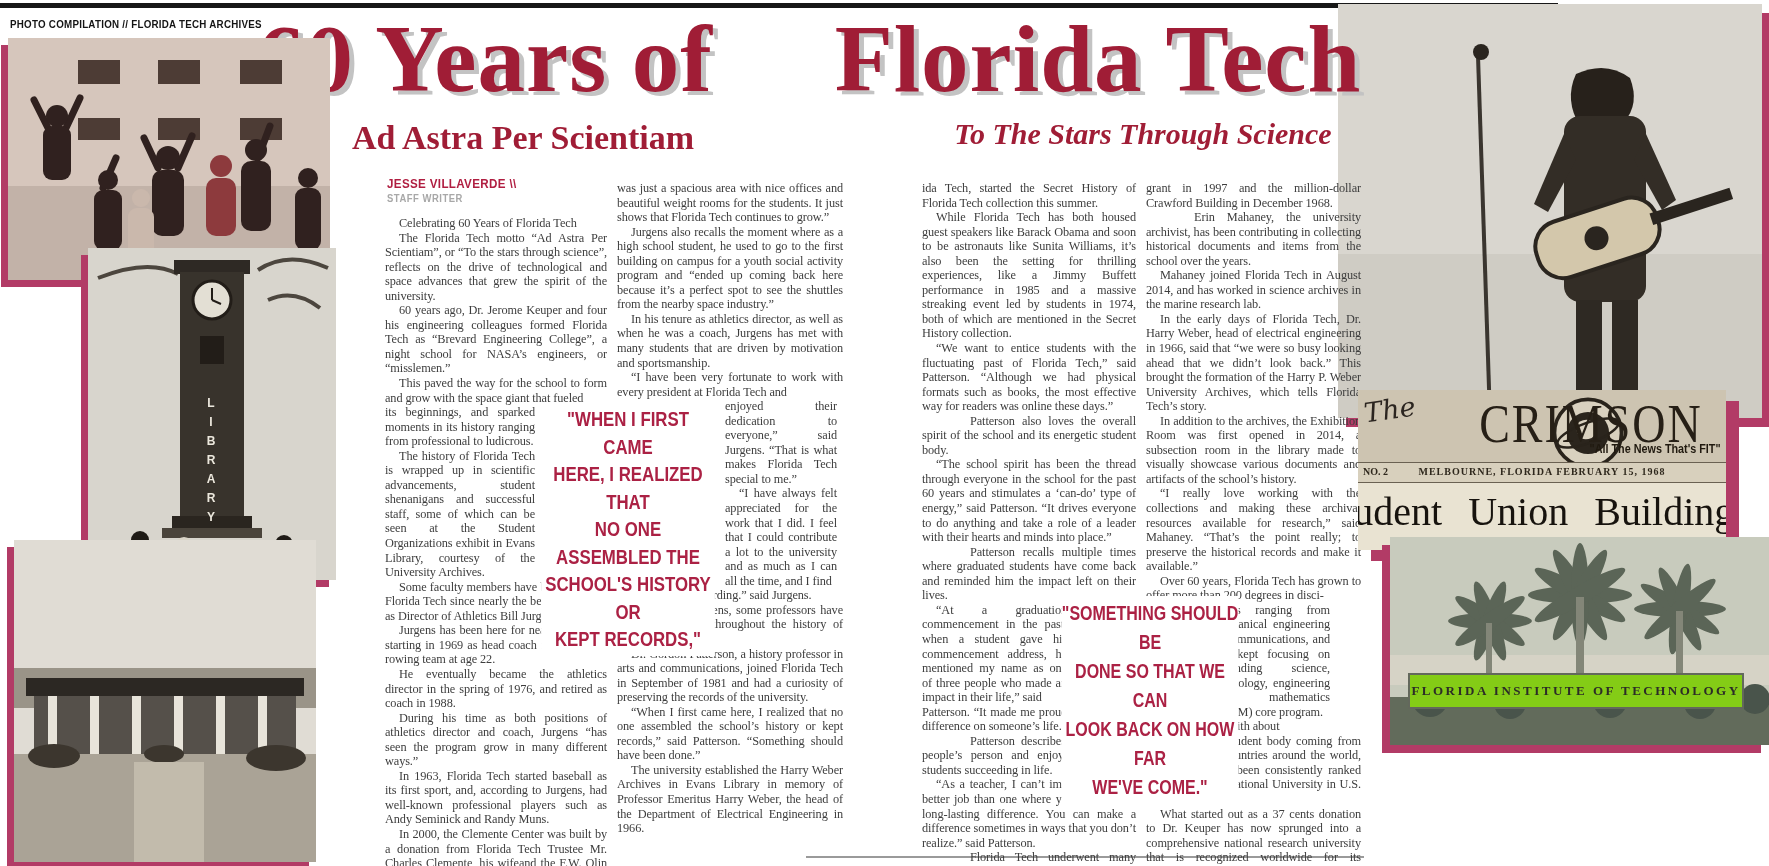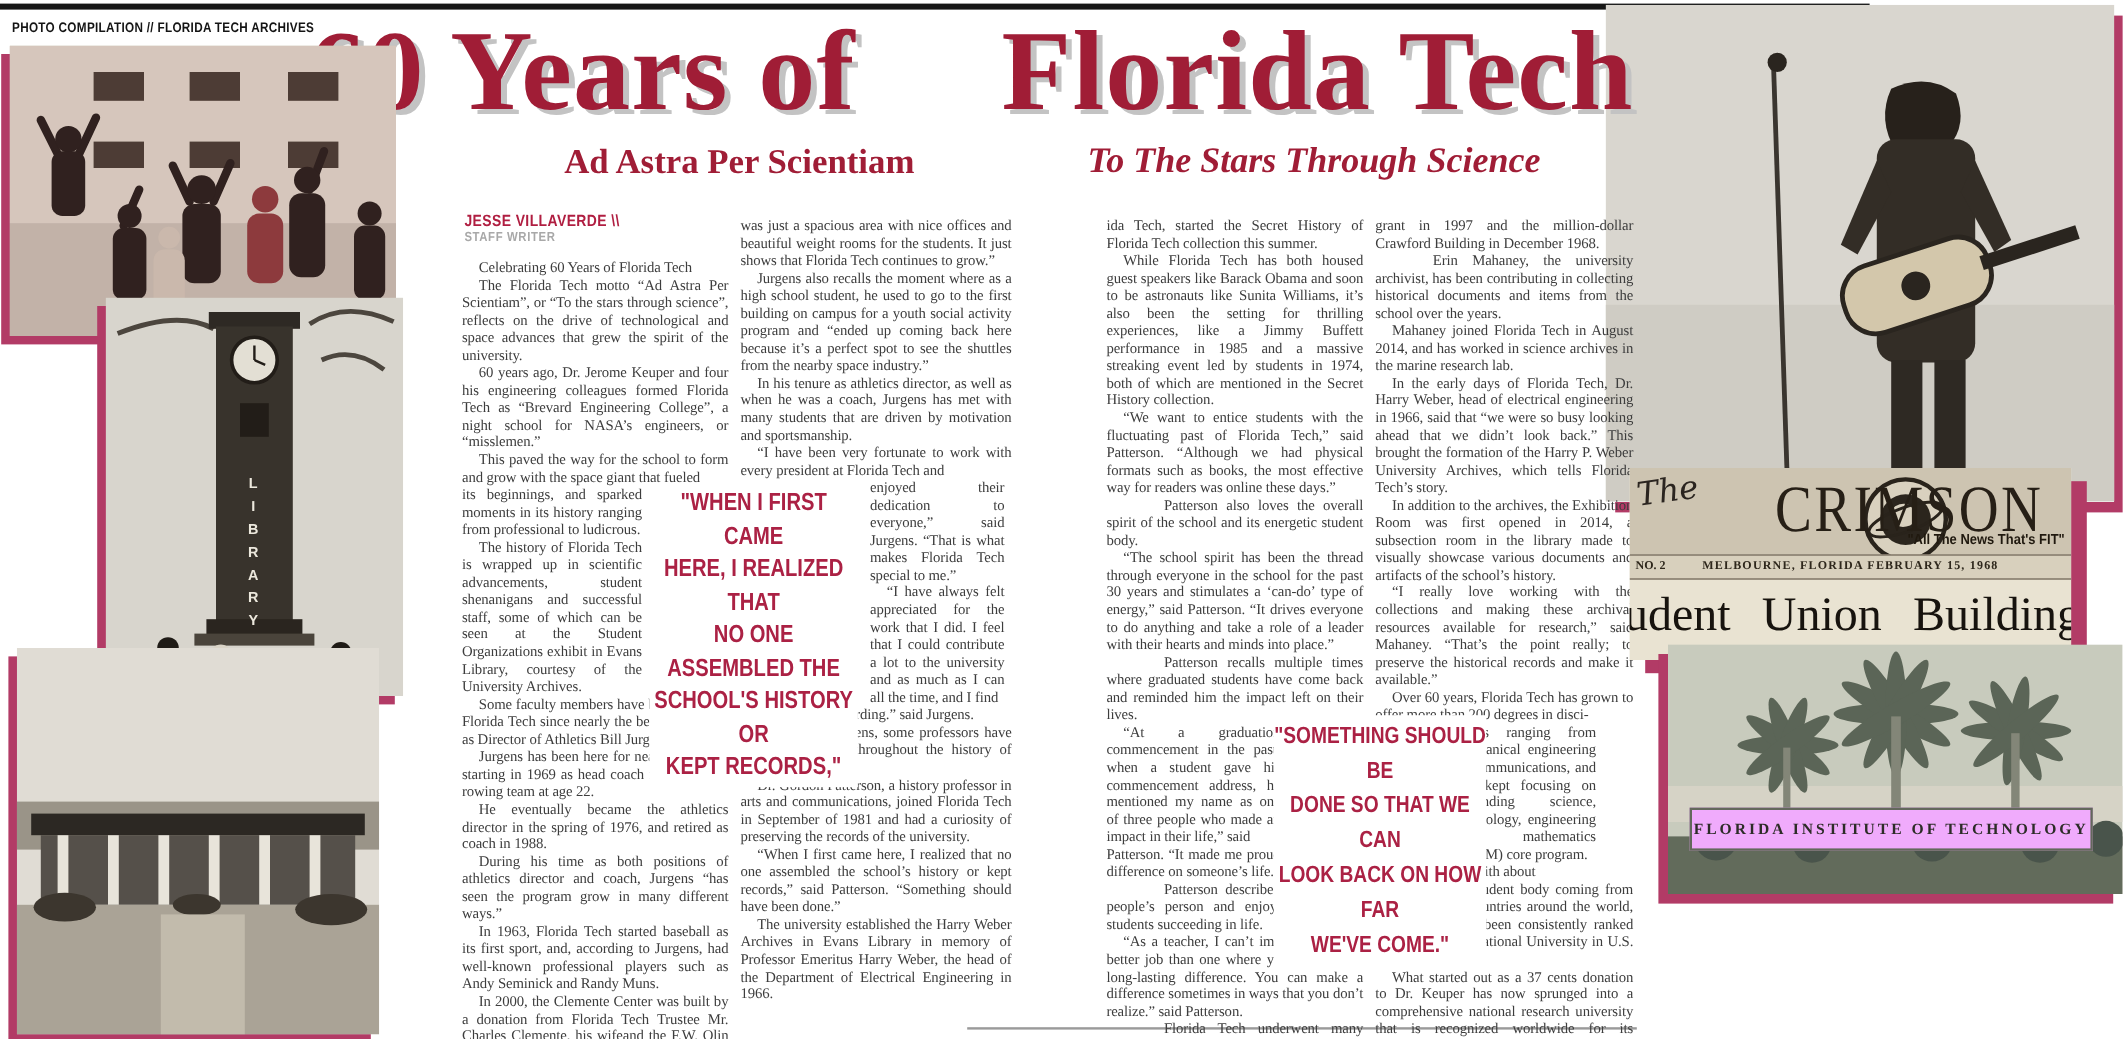--- a/index.html
+++ b/index.html
@@ -10,22 +10,22 @@
 
   .label{position:absolute;left:10px;top:18px;font-family:"Liberation Sans",sans-serif;
          font-weight:bold;font-size:11.5px;color:#141414;letter-spacing:.3px;
          transform:scaleX(.85);transform-origin:left top;white-space:nowrap;}
 
   .headline{position:absolute;font-weight:bold;color:#a01d36;letter-spacing:1px;
             text-shadow:5px 4px 0 #c3c3c3;font-family:"Liberation Serif",serif;white-space:nowrap;}
   #hl-left{left:225px;top:4px;width:520px;font-size:95px;text-align:center;}
   #hl-right{left:818px;top:4px;width:560px;font-size:95px;text-align:center;z-index:4;}
   .subhead{position:absolute;font-weight:bold;color:#a01d36;font-family:"Liberation Serif",serif;}
-  #sub-left{left:332px;top:119px;width:430px;font-size:29px;text-align:right;}
-  #sub-right{left:840px;top:117px;width:510px;font-size:30px;font-style:italic;text-align:center;z-index:4;}
+  #sub-left{left:308px;top:119px;width:430px;font-size:34px;text-align:center;}
+  #sub-right{left:888px;top:117px;width:510px;font-size:30px;font-style:italic;text-align:center;z-index:4;}
 
   .byline{position:absolute;left:387px;top:176px;font-family:"Liberation Sans",sans-serif;
           transform:scaleX(.86);transform-origin:left top;}
   .byline .name{font-size:13.5px;font-weight:bold;color:#b01e41;letter-spacing:.4px;}
   .byline .role{font-size:11px;font-weight:bold;color:#a8a8a8;letter-spacing:.6px;margin-top:1px;}
 
   .col{position:absolute;color:#3d3d3d;font-size:12.3px;line-height:14.55px;
        text-align:justify;letter-spacing:-.1px;z-index:3;}
   .col p{margin:0;}
   p.p-ind{text-indent:14px;}
@@ -53,21 +53,21 @@
   #ph-crowd{left:8px;top:38px;width:322px;height:242px;box-shadow:-7px 7px 0 #b23b66;z-index:1;}
   #ph-tower{left:88px;top:248px;width:248px;height:332px;box-shadow:-7px 7px 0 #b23b66;z-index:2;}
   #ph-building{left:14px;top:540px;width:302px;height:322px;box-shadow:-7px 7px 0 #b23b66;z-index:2;}
   #ph-guitar{left:1338px;top:4px;width:424px;height:414px;box-shadow:8px 9px 0 #b23b66;z-index:1;}
   #ph-palms{left:1390px;top:537px;width:379px;height:208px;box-shadow:-8px 8px 0 #b23b66;z-index:5;}
 
   .lib-label{position:absolute;left:116px;top:148px;writing-mode:vertical-rl;text-orientation:upright;
              color:#ece8dd;font-family:"Liberation Sans",sans-serif;font-size:12px;font-weight:bold;
              letter-spacing:5px;}
 
-  .fit-sign{position:absolute;left:18px;top:136px;width:332px;height:32px;background:#f0abfc;
+  .fit-sign{position:absolute;left:18px;top:136px;width:332px;height:32px;background:#84cc16;
             border:2px solid #63685c;display:flex;align-items:center;justify-content:center;
             font-family:"Liberation Serif",serif;font-size:13px;font-weight:bold;
             letter-spacing:2.5px;color:#2c2c27;white-space:nowrap;}
 
   #clipping{left:1358px;top:390px;width:368px;height:160px;background:#e9e3d2;overflow:hidden;
             box-shadow:13px 11px 0 #b23b66;z-index:4;}
   .masthead{position:absolute;left:0;top:0;width:100%;height:72px;background:#cdc4b1;}
   .the-script{position:absolute;left:6px;top:4px;font-family:"DejaVu Serif",serif;font-style:italic;
               font-size:27px;color:#2b2520;transform:rotate(-8deg);}
   .globe{position:absolute;left:46px;top:7px;width:58px;height:58px;}
@@ -324,21 +324,21 @@
         <p class="p-ind">“When I first came here, I realized that no one assembled the school’s history or kept records,” said Patterson. “Something should have been done.”</p>
         <p class="p-ind">The university established the Harry Weber Archives in Evans Library in memory of Professor Emeritus Harry Weber, the head of the Department of Electrical Engineering in 1966.</p>
       </div>
     </div>
   <div class="col" id="col3">
       <div class="seg full">
         <p class="p-no">ida Tech, started the Secret History of Florida Tech collection this summer.</p>
         <p class="p-ind">While Florida Tech has both housed guest speakers like Barack Obama and soon to be astronauts like Sunita Williams, it’s also been the setting for thrilling experiences, like a Jimmy Buffett performance in 1985 and a massive streaking event led by students in 1974, both of which are mentioned in the Secret History collection.</p>
         <p class="p-ind">“We want to entice students with the fluctuating past of Florida Tech,” said Patterson. “Although we had physical formats such as books, the most effective way for readers was online these days.”</p>
         <p class="p-big">Patterson also loves the overall spirit of the school and its energetic student body.</p>
-        <p class="p-ind">“The school spirit has been the thread through everyone in the school for the past 30 years and stimulates a ‘can-do’ type of energy,” said Patterson. “It drives everyone to do anything and take a role of a leader with their hearts and minds into place.”</p>
+        <p class="p-ind">“The school spirit has been the thread through everyone in the school for the past 60 years and stimulates a ‘can-do’ type of energy,” said Patterson. “It drives everyone to do anything and take a role of a leader with their hearts and minds into place.”</p>
         <p class="p-big">Patterson recalls multiple times where graduated students have come back and reminded him the impact left on their lives.</p>
       </div>
       <div class="seg narrow">
         <p class="p-ind">“At a graduation commencement in the past, when a student gave his commencement address, he mentioned my name as one of three people who made an impact in their life,” said</p>
       </div>
       <div class="seg full">
         <p class="p-no">Patterson. “It made me proud that I made a difference on someone’s life.”</p>
         <p class="p-big">Patterson describes himself as a people’s person and enjoys hearing his students succeeding in life.</p>
         <p class="p-ind">“As a teacher, I can’t imagine having a better job than one where you can make a long-lasting difference. You can make a difference sometimes in ways that you don’t realize.” said Patterson.</p>
         <p class="p-big">Florida Tech underwent many changes to its infrastructure over the years, such as the addition of the F.W. Olin Foundation buildings as part of the $50 million</p>

